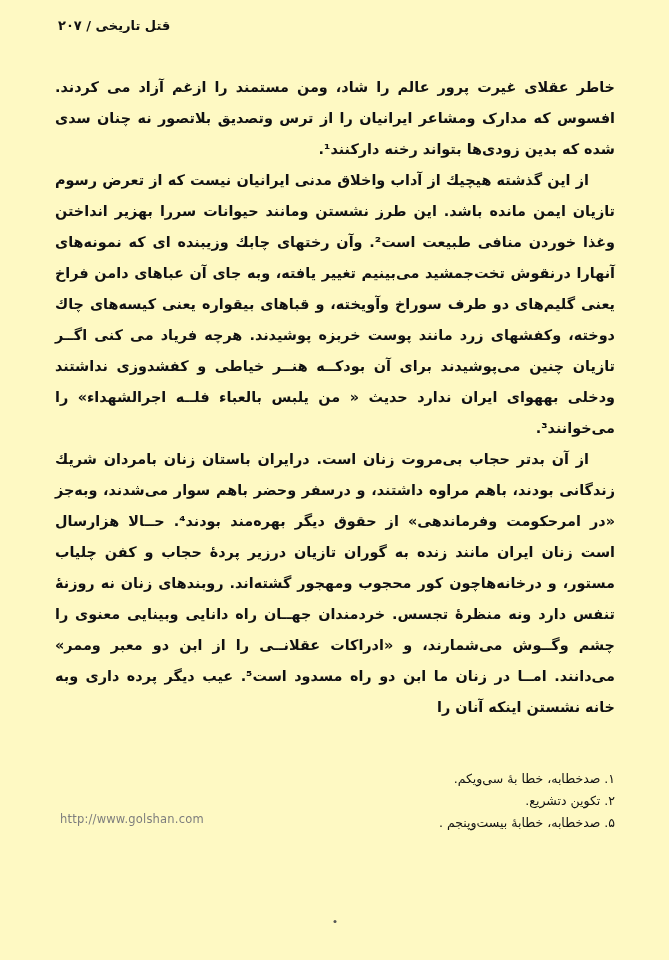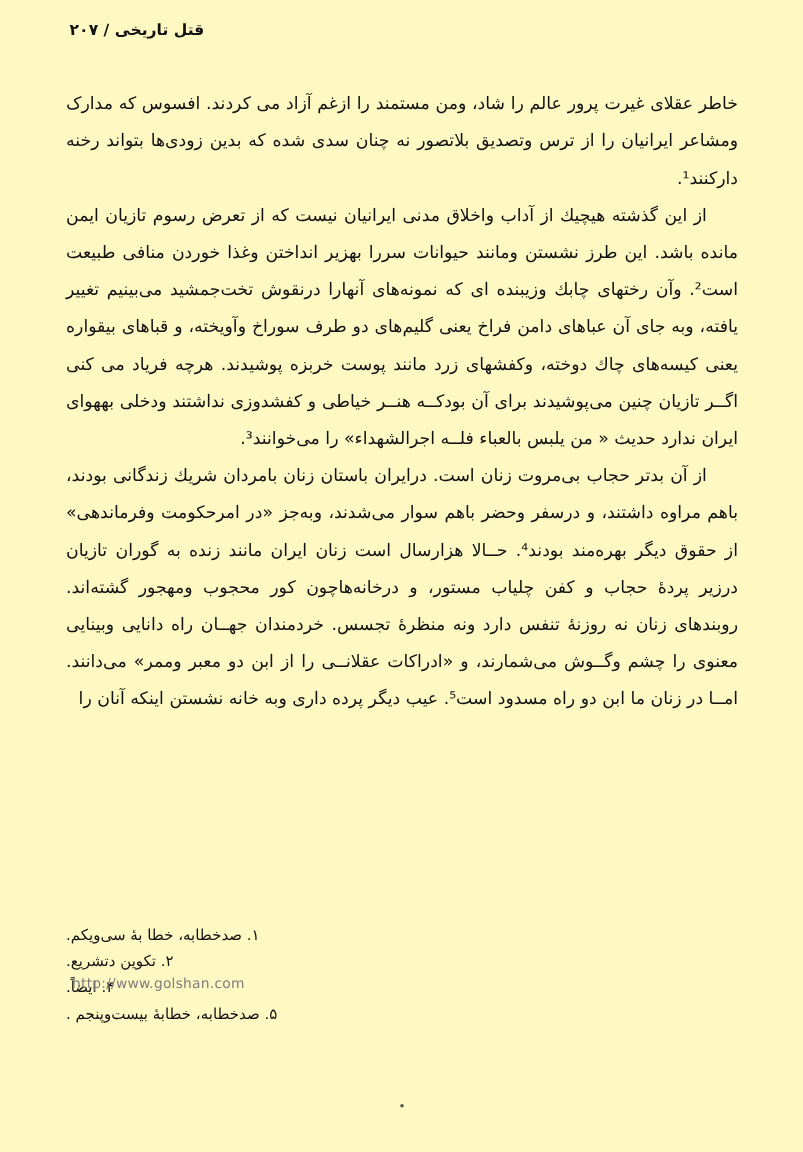--- a/index.html
+++ b/index.html
@@ -41,31 +41,32 @@
     text-align: justify;
     text-align-last: right;
     font-family: "DejaVu Sans", sans-serif;
     font-size: 14.4px;
     line-height: 31px;
     color: #111;
   }
   .body-text p {
     margin: 0 0 0 0;
     text-indent: 26px;
+    font-weight: bold;
   }
   .body-text p.first {
     text-indent: 0;
   }
   .footnotes {
     position: absolute;
     top: 768px;
     left: 55px;
     width: 560px;
     direction: rtl;
-    text-align: left;
+    text-align: right;
     font-family: "DejaVu Sans", sans-serif;
     font-size: 12.5px;
     line-height: 22px;
     color: #111;
   }
   .footnotes div {
     white-space: nowrap;
   }
   .watermark {
     position: absolute;
@@ -97,21 +98,20 @@
 
   <div class="body-text">
     <p class="first">خاطر عقلای غیرت پرور عالم را شاد، ومن مستمند را ازغم آزاد می کردند. افسوس که مدارک ومشاعر ایرانیان را از ترس وتصدیق بلاتصور نه چنان سدی شده که بدین زودی‌ها بتواند رخنه دارکنند¹.</p>
     <p>از این گذشته هیچیك از آداب واخلاق مدنی ایرانیان نیست كه از تعرض رسوم تازیان ایمن مانده باشد. این طرز نشستن ومانند حیوانات سررا بهزیر انداختن وغذا خوردن منافی طبیعت است². وآن رختهای چابك وزیبنده ای كه نمونه‌های آنهارا درنقوش تخت‌جمشید می‌بینیم تغییر یافته، وبه جای آن عباهای دامن فراخ یعنی گلیم‌های دو طرف سوراخ وآویخته، و قباهای بیقواره یعنی کیسه‌های چاك دوخته، وكفشهای زرد مانند پوست خربزه پوشیدند. هرچه فریاد می كنی اگــر تازیان چنین می‌پوشیدند برای آن بودكــه هنــر خیاطی و كفشدوزی نداشتند ودخلی بههوای ایران ندارد حدیث « من یلبس بالعباء فلــه اجرالشهداء» را می‌خوانند³.</p>
     <p>از آن بدتر حجاب بی‌مروت زنان است. درایران باستان زنان بامردان شریك زندگانی بودند، باهم مراوه داشتند، و درسفر وحضر باهم سوار می‌شدند، وبه‌جز «در امرحكومت وفرماندهی» از حقوق دیگر بهره‌مند بودند⁴. حــالا هزارسال است زنان ایران مانند زنده به گوران تازیان درزیر پردهٔ حجاب و كفن چلیاب مستور، و درخانه‌هاچون كور محجوب ومهجور گشته‌اند. روبندهای زنان نه روزنهٔ تنفس دارد ونه منظرهٔ تجسس. خردمندان جهــان راه دانایی وبینایی معنوی را چشم وگــوش می‌شمارند، و «ادراكات عقلانــی را از ابن دو معبر وممر» می‌دانند. امــا در زنان ما ابن دو راه مسدود است⁵. عیب دیگر پرده داری وبه خانه نشستن اینكه آنان را</p>
   </div>
 
   <div class="footnotes">
     <div>۱. صدخطابه، خطا بهٔ سی‌ویكم.</div>
     <div>۲. تكوین دتشریع.</div>
-    <div>۴. ایضاً.</div>
     <div>۵. صدخطابه، خطابهٔ بیست‌وپنجم .</div>
   </div>
 
   <div class="watermark">http://www.golshan.com</div>
 
   <div class="page-dot"></div>
 
 </div>
 
 </body></html>

